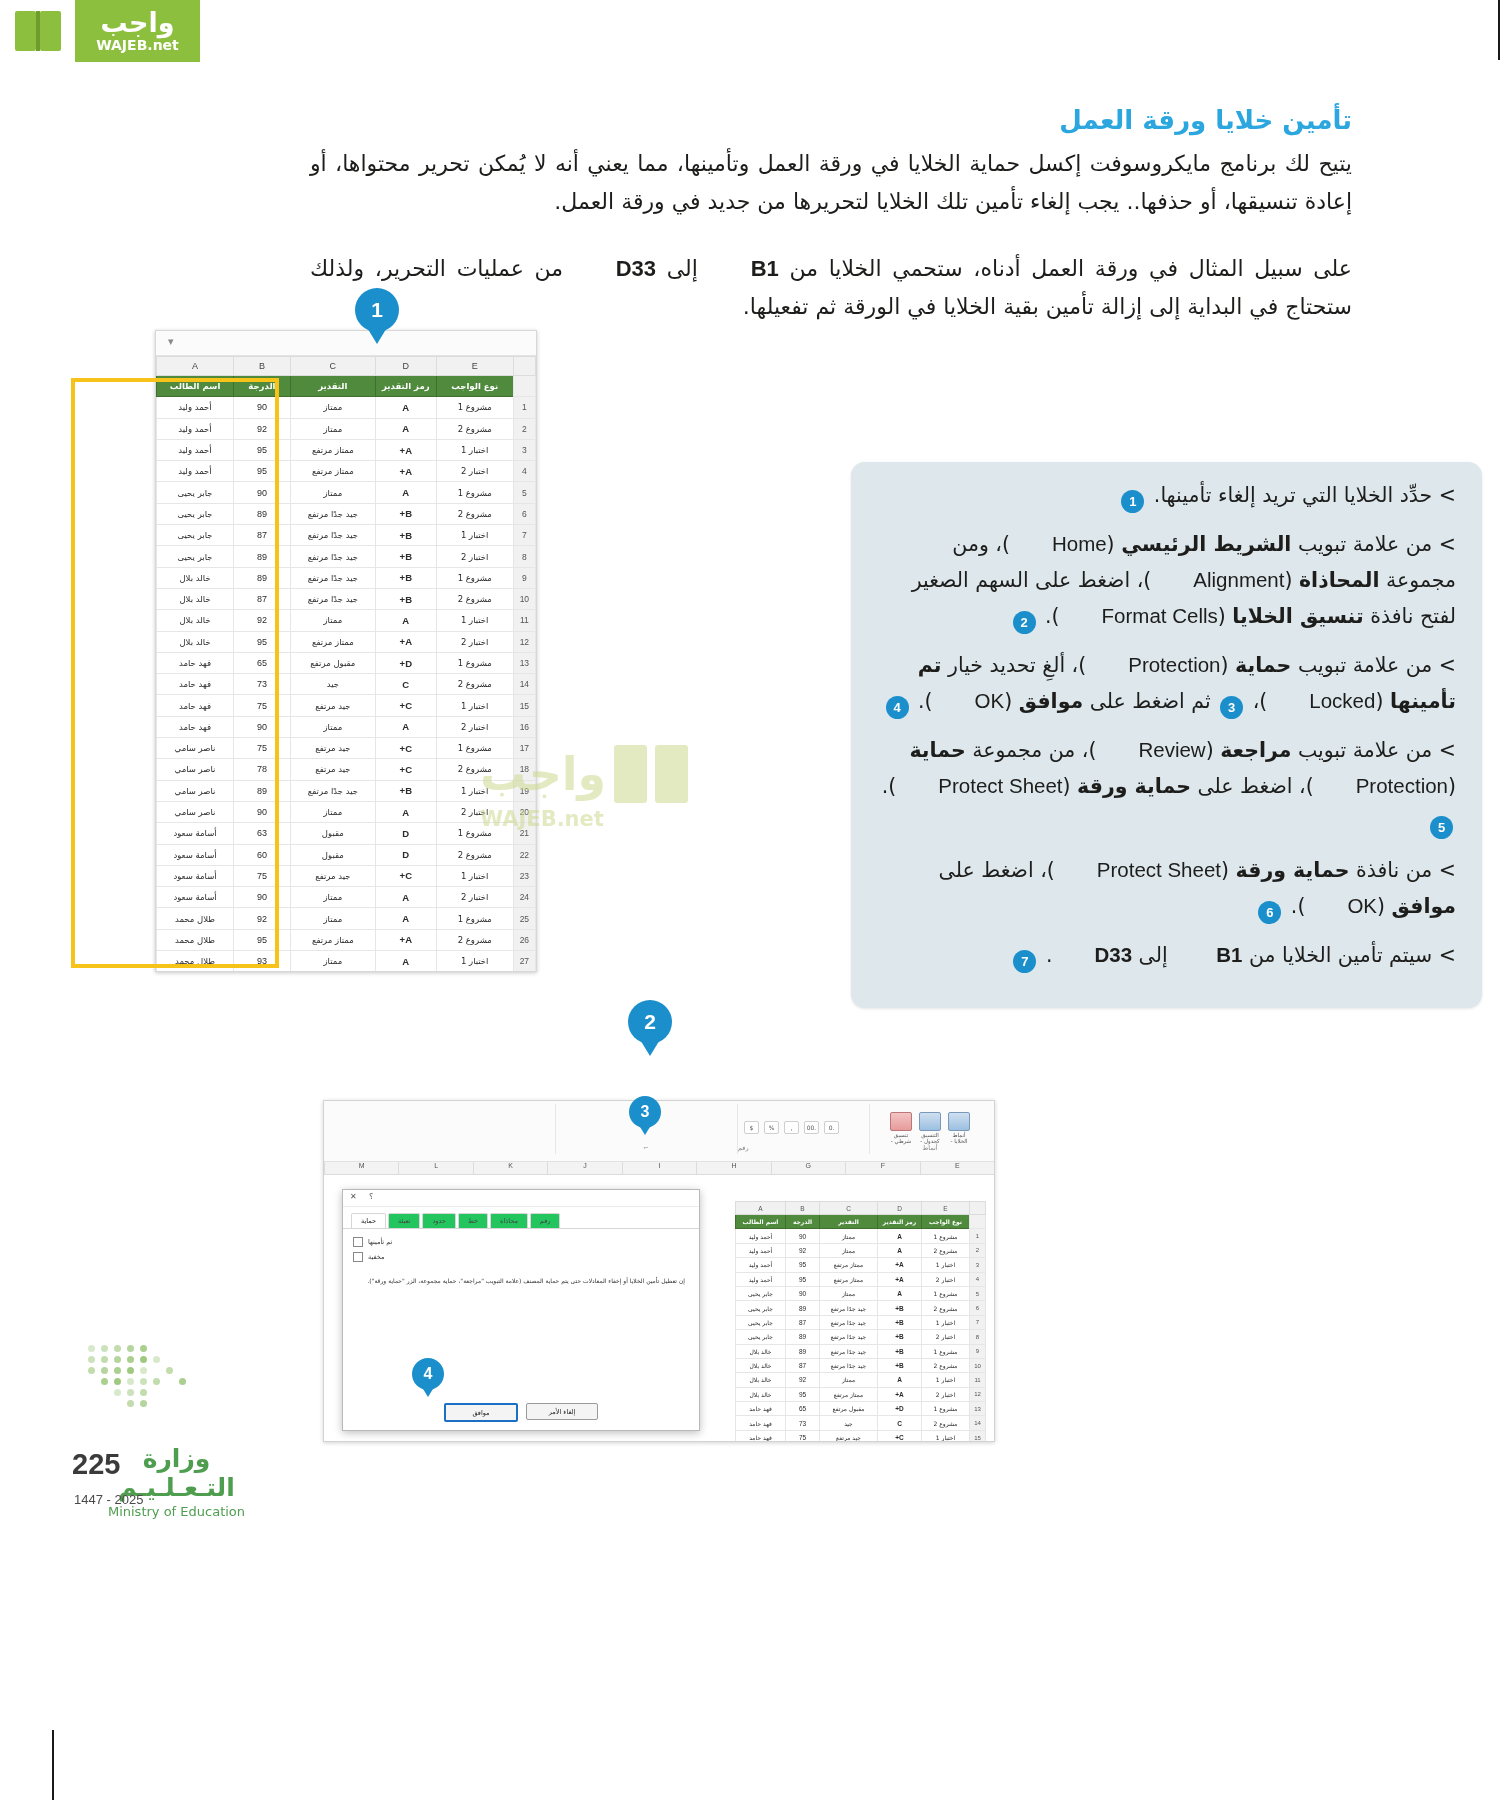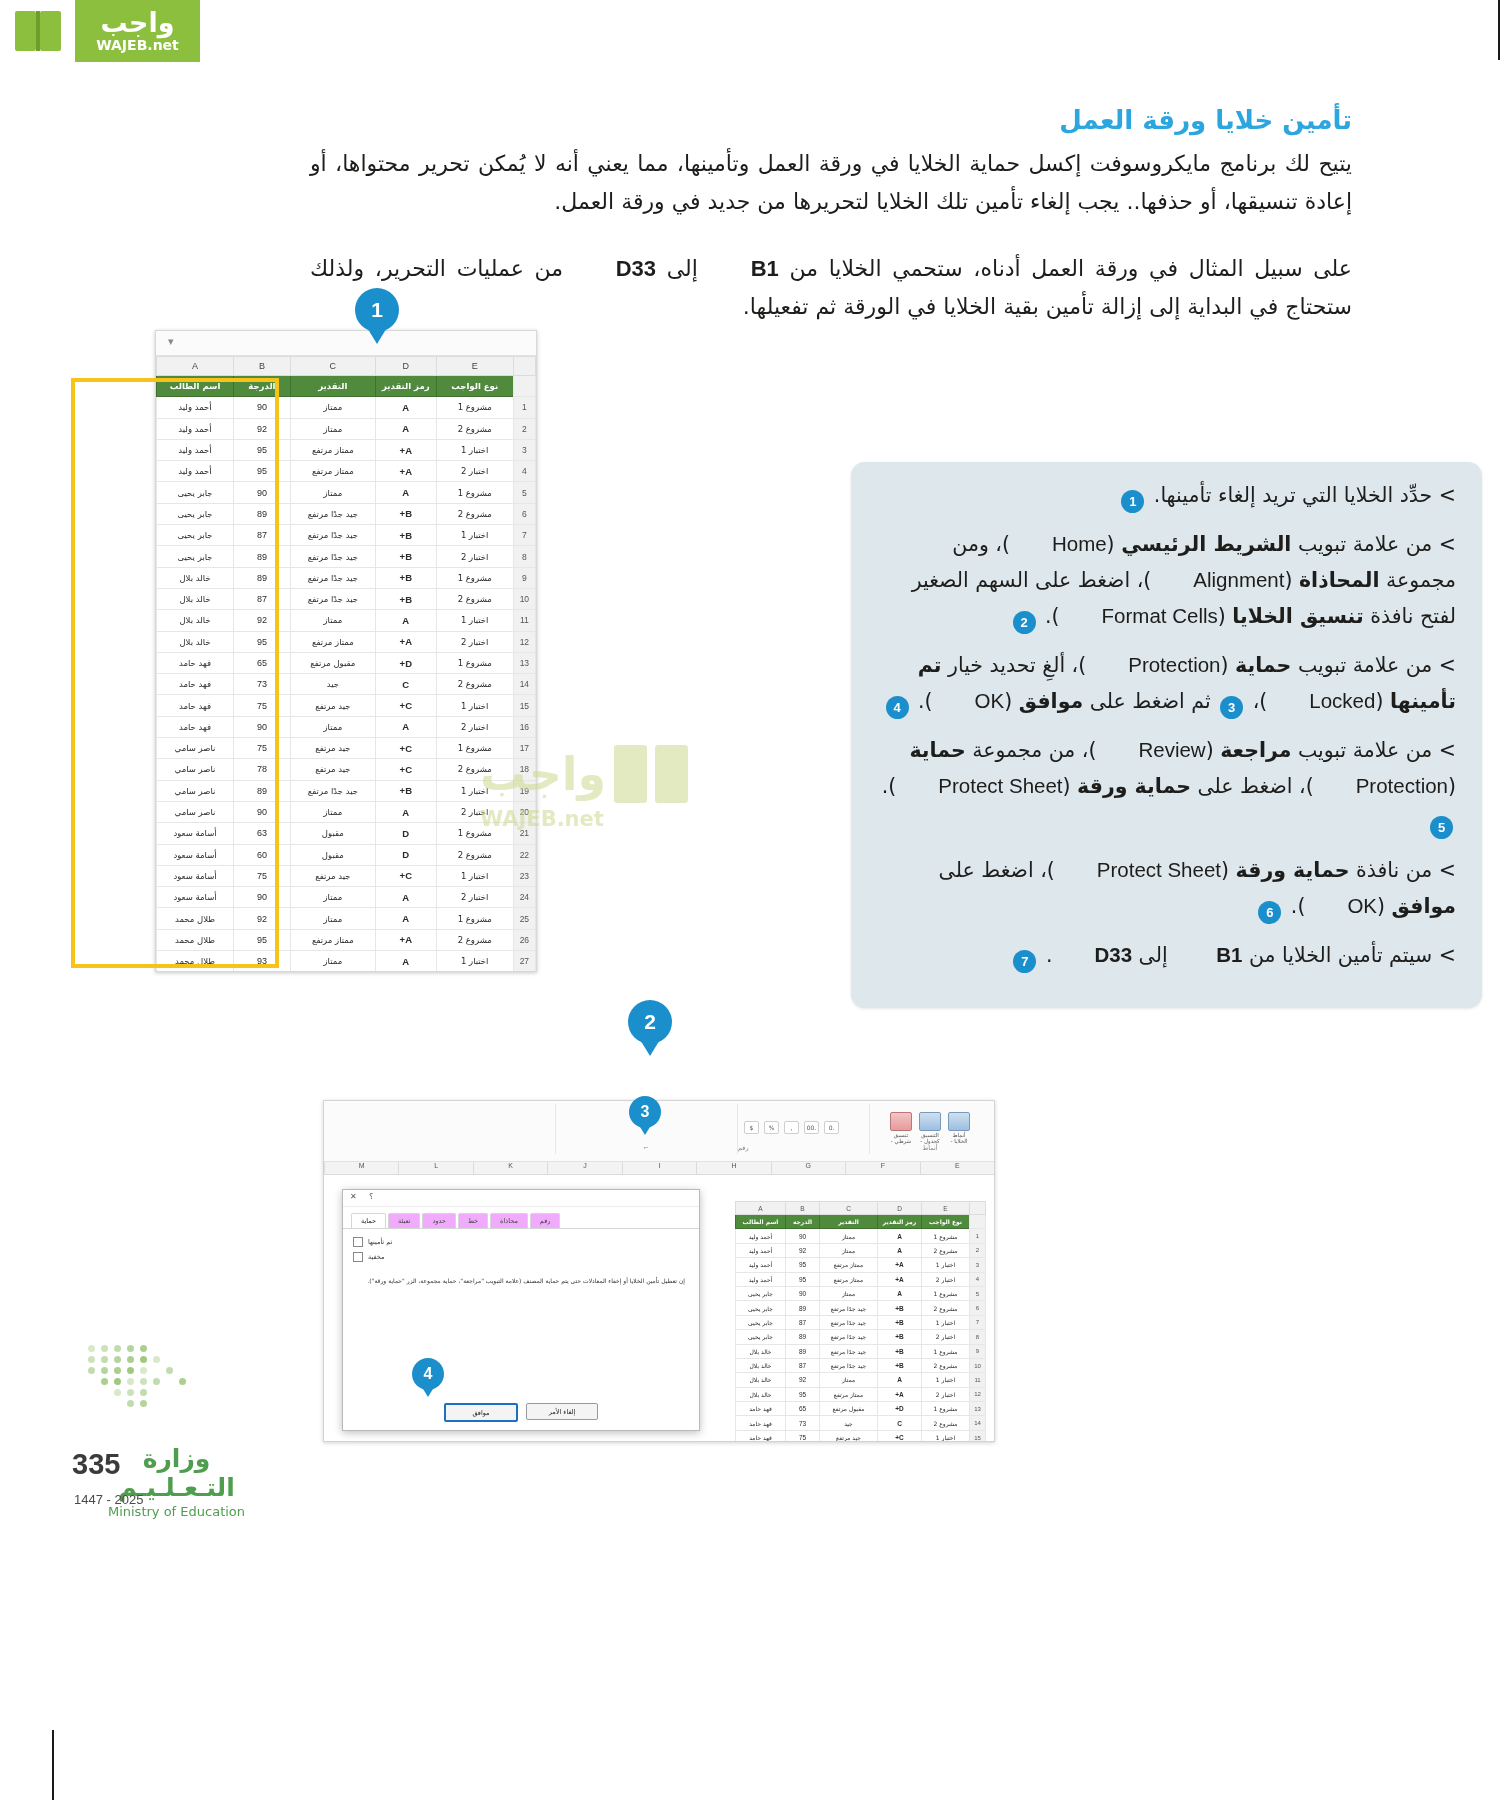--- a/index.html
+++ b/index.html
@@ -156,21 +156,21 @@
   .dlg{
     position:absolute;left:18px;top:88px;width:356px;height:240px;background:#ffffff;
     border:1px solid #b9b9b9;box-shadow:0 2px 8px rgba(0,0,0,.25);
   }
   .dlg .tbar{height:16px;border-bottom:1px solid #ececec;position:relative;}
   .dlg .tbar .x{position:absolute;left:7px;top:2px;font-size:8px;color:#555;}
   .dlg .tbar .q{position:absolute;left:26px;top:2px;font-size:8px;color:#555;}
   .dlg .tabs{display:flex;flex-direction:row-reverse;gap:2px;padding:6px 8px 0 8px;
        border-bottom:1px solid #d6d6d6;}
   .dlg .tabs span{font-size:6.5px;padding:3px 9px;border:1px solid #d6d6d6;border-bottom:none;
-       background:#f0abfc;color:#444;border-radius:2px 2px 0 0;}
+       background:#22c55e;color:#444;border-radius:2px 2px 0 0;}
   .dlg .tabs span.act{background:#fff;color:#111;}
   .dlg .chks{padding:8px 10px 0 10px;}
   .dlg .chkrow{display:flex;flex-direction:row-reverse;align-items:center;gap:5px;margin-bottom:5px;}
   .dlg .box{width:8px;height:8px;border:1px solid #888;background:#fff;}
   .dlg .chkrow span{font-size:6.5px;color:#333;}
   .dlg .note{padding:8px 14px;font-size:6px;color:#333;line-height:1.9;text-align:right;}
   .dlg .btns{position:absolute;bottom:8px;left:0;width:100%;display:flex;flex-direction:row-reverse;
        gap:8px;justify-content:center;}
   .dlg .btn{width:70px;height:15px;border:1px solid #9a9a9a;background:#f4f4f4;border-radius:2px;
        font-size:6.5px;display:flex;align-items:center;justify-content:center;color:#222;}
@@ -783,18 +783,18 @@
     <i style="left: 39px; top: 33px; opacity: 0.35;"></i>
     <i style="left: 52px; top: 33px; opacity: 0.45;"></i>
     <i style="left: 65px; top: 33px; opacity: 0.55;"></i>
     <i style="left: 91px; top: 33px; opacity: 0.75;"></i>
     <i style="left: 26px; top: 44px; opacity: 0.35;"></i>
     <i style="left: 39px; top: 44px; opacity: 0.45;"></i>
     <i style="left: 52px; top: 44px; opacity: 0.55;"></i>
     <i style="left: 39px; top: 55px; opacity: 0.55;"></i>
     <i style="left: 52px; top: 55px; opacity: 0.65;"></i>
   </div>
-<div class="pagenum">335</div>
+<div class="pagenum">225</div>
 <div class="moe">
   <div class="ar">وزارة التـعـلـيـم</div>
   <div class="en">Ministry of Education</div>
 </div>
 <div class="year">2025 - 1447</div>
 
 </body></html>

